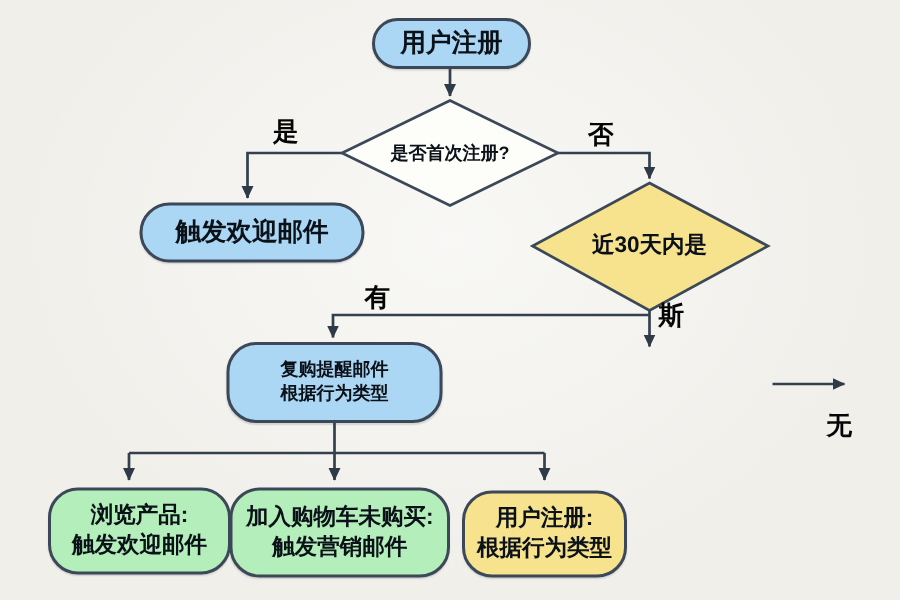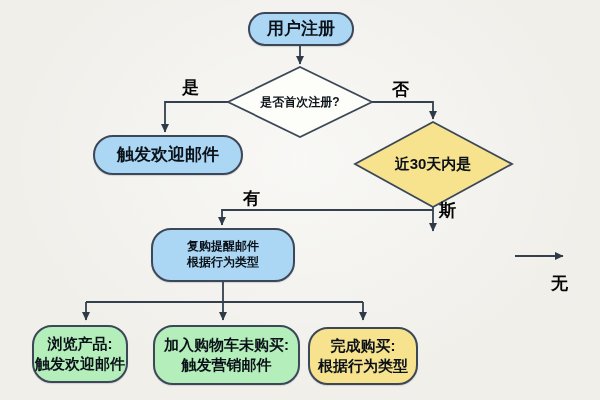--- a/index.html
+++ b/index.html
@@ -96,32 +96,32 @@
   <div class="diamond-text fs15" style="left:363px; top:142px; width:140px; height:44px;">
     <div>近30天内是</div>
   </div>
 
   <div class="node fs16" style="left: 151px; top: 228px; width: 144px; height: 54px; background-color: rgb(171, 215, 244);">
     <div>复购提醒邮件</div>
     <div>根据行为类型</div>
   </div>
 
 
-  <div class="node fs15" style="left: 32px; top: 325px; width: 96px; height: 58px; background-color: rgb(180, 238, 186);">
+  <div class="node fs15" style="left: 32px; top: 325px; width: 122px; height: 58px; background-color: rgb(180, 238, 186);">
     <div>浏览产品:</div>
     <div>触发欢迎邮件</div>
   </div>
 
   <div class="node fs15" style="left: 153px; top: 325px; width: 147px; height: 60px; background-color: rgb(180, 238, 186);">
     <div>加入购物车未购买:</div>
     <div>触发营销邮件</div>
   </div>
 
   <div class="node fs15" style="left: 308px; top: 327px; width: 110px; height: 58px; background-color: rgb(247, 226, 141);">
-    <div>完成购买:</div>
+    <div>用户注册:</div>
     <div>根据行为类型</div>
   </div>
 
   <div class="edge-label" style="left:182px; top:76px;">是</div>
   <div class="edge-label" style="left:392px; top:78px;">否</div>
   <div class="edge-label" style="left:243px; top:187px;">有</div>
   <div class="edge-label" style="left:439px; top:199px;">斯</div>
   <div class="edge-label" style="left:551px; top:272px;">无</div>
 
 </div>

